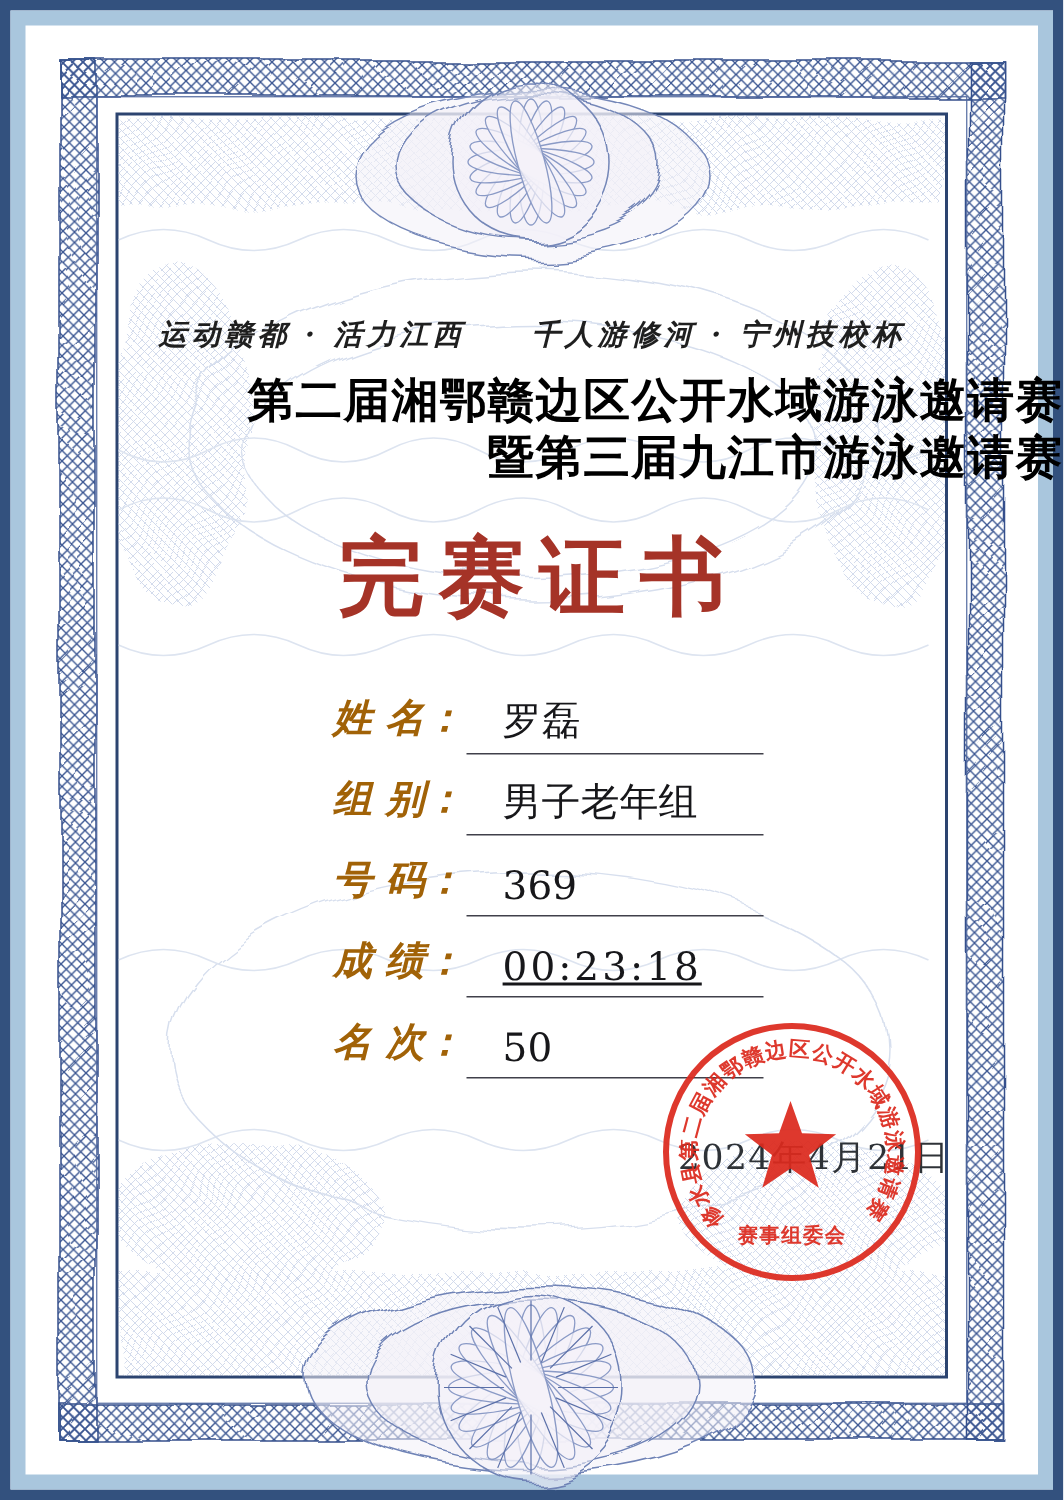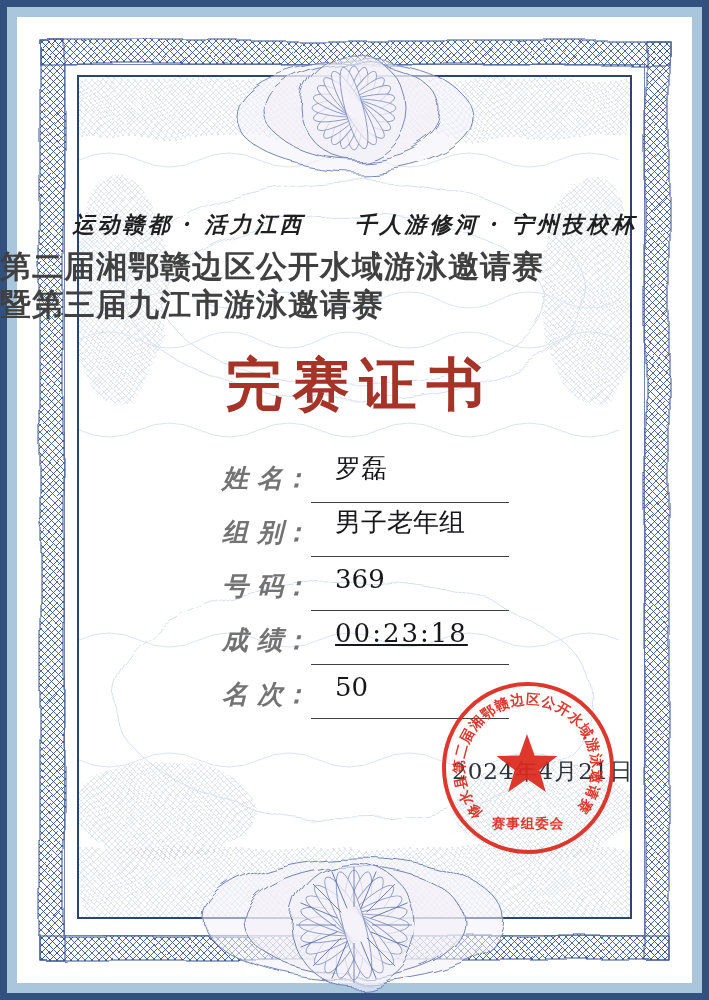--- a/index.html
+++ b/index.html
@@ -8,45 +8,45 @@
     background:#ffffff; font-family:"Liberation Sans", sans-serif;
   }
   .layer { position:absolute; left:0; top:0; }
   .wm-svg    { z-index:2; }
   .border-svg{ z-index:1; }
   .content   { position:absolute; left:0; top:0; width:709px; height:1000px; z-index:3; }
 
   .slogan {
     position:absolute; left:0; right:0; top:210px; text-align:center;
     font-family:"DejaVu Serif", serif; font-style:italic; font-weight:700;
-    font-size:22px; letter-spacing:3px; color:#1f1f1f; white-space:pre;
-  }
-  .title-line { position:absolute; left:0; right:0; text-align:left;
-    font-weight:900; font-size:31px; color:#404040; letter-spacing:1px;
+    font-size:19px; letter-spacing:3px; color:#1f1f1f; white-space:pre;
+  }
+  .title-line { position:absolute; left:0; right:0; text-align:right;
+    font-weight:900; font-size:31px; color:#000000; letter-spacing:1px;
     font-family:"Liberation Sans", sans-serif; }
   .title-1 { top:246px; }
   .title-2 { top:284px; }
 
   .heading {
     position:absolute; left:0; right:0; top:347px; text-align:center;
     font-family:"DejaVu Serif", serif; font-weight:700;
     font-size:57px; letter-spacing:10px; padding-left:10px; color:#a53327;
   }
 
   .fields { position:absolute; left:222px; top:449px; }
   .field-row { display:flex; align-items:flex-end; height:54px; }
   .field-label {
     font-family:"DejaVu Serif", serif; font-style:italic; font-weight:700;
-    font-size:26px; color:#737373; padding-bottom:7px; white-space:pre;
+    font-size:26px; color:#a16207; padding-bottom:7px; white-space:pre;
   }
   .field-value {
     width:174px; margin-left:2px;
     border-bottom:1.5px solid #40404a;
     font-family:"DejaVu Serif", serif; font-size:26px; color:#17171a;
-    padding:0 0 16px 24px; white-space:nowrap;
+    padding:0 0 4px 24px; white-space:nowrap;
   }
   .value-result { letter-spacing:2px;text-decoration:underline; }
 
   .issue-date {
     position:absolute; left:452px; top:756px; z-index:4;
     font-family:"DejaVu Serif", serif; font-size:23px; color:#2e3237;
     letter-spacing:1px; white-space:nowrap;
   }
   .stamp-svg { position:absolute; left:433px; top:673px; z-index:5; }
   .stamp-arc-text { font-family:"Liberation Sans", sans-serif; font-size:14px;

